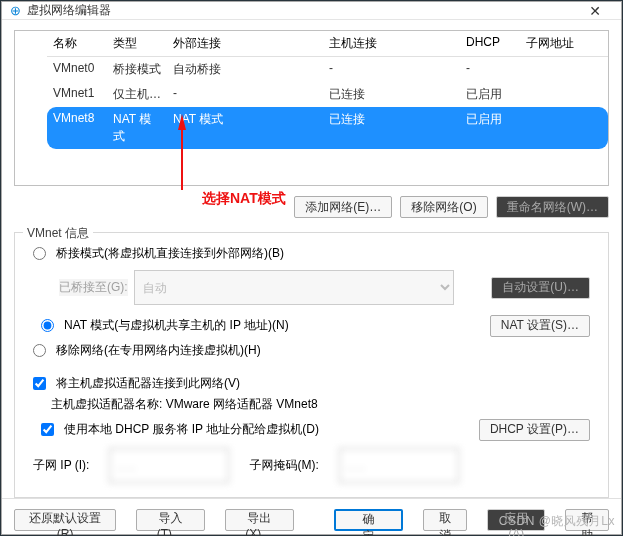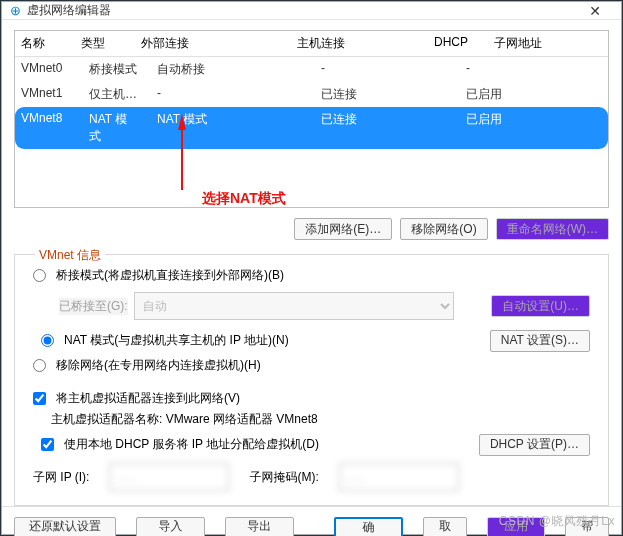--- a/index.html
+++ b/index.html
@@ -3,40 +3,40 @@
 <meta charset="utf-8">
 <style>
 * { box-sizing: border-box; font-family: "Microsoft YaHei", "Segoe UI", sans-serif; font-size: 12px; }
 body { margin: 0; background: #28343c; width: 623px; height: 536px; display:flex; align-items:center; justify-content:center;}
 .window { width: 621px; height: 534px; background: #fff; border: 1px solid #aaa; display: flex; flex-direction: column; position: relative;}
 .titlebar { height: 30px; display: flex; align-items: center; padding: 0 8px; border-bottom: 1px solid #e5e5e5; }
 .titlebar .icon { color:#0a84d8; margin-right:6px; font-size:13px;}
 .titlebar .title { flex:1; color:#333;}
 .titlebar .close { width:36px; text-align:center; color:#333; font-size:14px;}
 .content { flex:1; padding: 10px 12px 0 12px; display:flex; flex-direction:column; gap:6px; position:relative;}
-.table { border:1px solid #c0c0c0; height:178px; overflow:hidden;}
+.table { border:1px solid #c0c0c0; height:156px; overflow:hidden;padding-left:32px;}
 .thead { display:flex; background:#fff; border-bottom:1px solid #e0e0e0;}
 .thead div, .trow div { padding: 4px 6px; }
 .col0{width:60px;} .col1{width:60px;} .col2{width:156px;} .col3{width:96px;} .col4{width:60px;margin-left:41px;} .col5{flex:1;}
-.trow { display:flex; color:#333;gap:8px;}
+.trow { display:flex; color:#333;}
 .trow.sel { background:#1e90ff; color:#fff;border-radius:9px;}
 .blur { filter: blur(3px); color:#999;}
 .arrow { position:absolute; left:170px; top:98px; pointer-events:none;}
 .arrow svg { overflow:visible;}
 .annot { position:absolute; left:200px; top:170px; color:#e11; font-size:14px; font-weight:bold; pointer-events:none;}
 .btnrow { display:flex; justify-content:flex-end; gap:8px; padding:4px 0;}
 button.std { height:22px; padding: 0 10px; background:#f7f7f7; border:1px solid #adadad; border-radius:2px; color:#333;}
-button.std:disabled, .disabled { color:#a9a9a9; border-color:#d0d0d0; background:#6d28d9;}
+button.std:disabled, .disabled { color:#a9a9a9; border-color:#d0d0d0; background:#404040;}
 button.primary { border:2px solid #0078d7; padding:0 22px;}
 .group { border:1px solid #d8d8d8; padding:8px 10px 10px 10px; position:relative; margin-top:4px;}
-.group .legend { position:absolute; top:-8px; left:20px; background:#fff; padding:0 4px; color:#c2410c;}
+.group .legend { position:absolute; top:-8px; left:8px; background:#fff; padding:0 4px; color:#404040;}
 .frow { display:flex; align-items:center; gap:6px; margin:4px 8px;}
 .frow.indent { padding-left:18px;}
 .frow.between { justify-content:space-between;}
-input[type=text], select { height:28px; border:1px solid #b7b7b7; padding:0 4px; background:#fff;}
+input[type=text], select { height:35px; border:1px solid #b7b7b7; padding:0 4px; background:#fff;}
 input[type=radio],input[type=checkbox]{margin:0 4px 0 0;}
 select:disabled, input:disabled, .disabled-text{color:#a0a0a0; background:#f4f4f4;}
 .spacer{flex:1;}
 .footer { border-top:1px solid #e0e0e0; padding:10px 12px; display:flex; gap:20px; align-items:center;}
 .watermark{position:absolute; right:6px; bottom:4px; color:#b7b7b7; font-size:12px; letter-spacing:0.5px;}
 </style>
 </head>
 <body>
 
 <div class="window">

